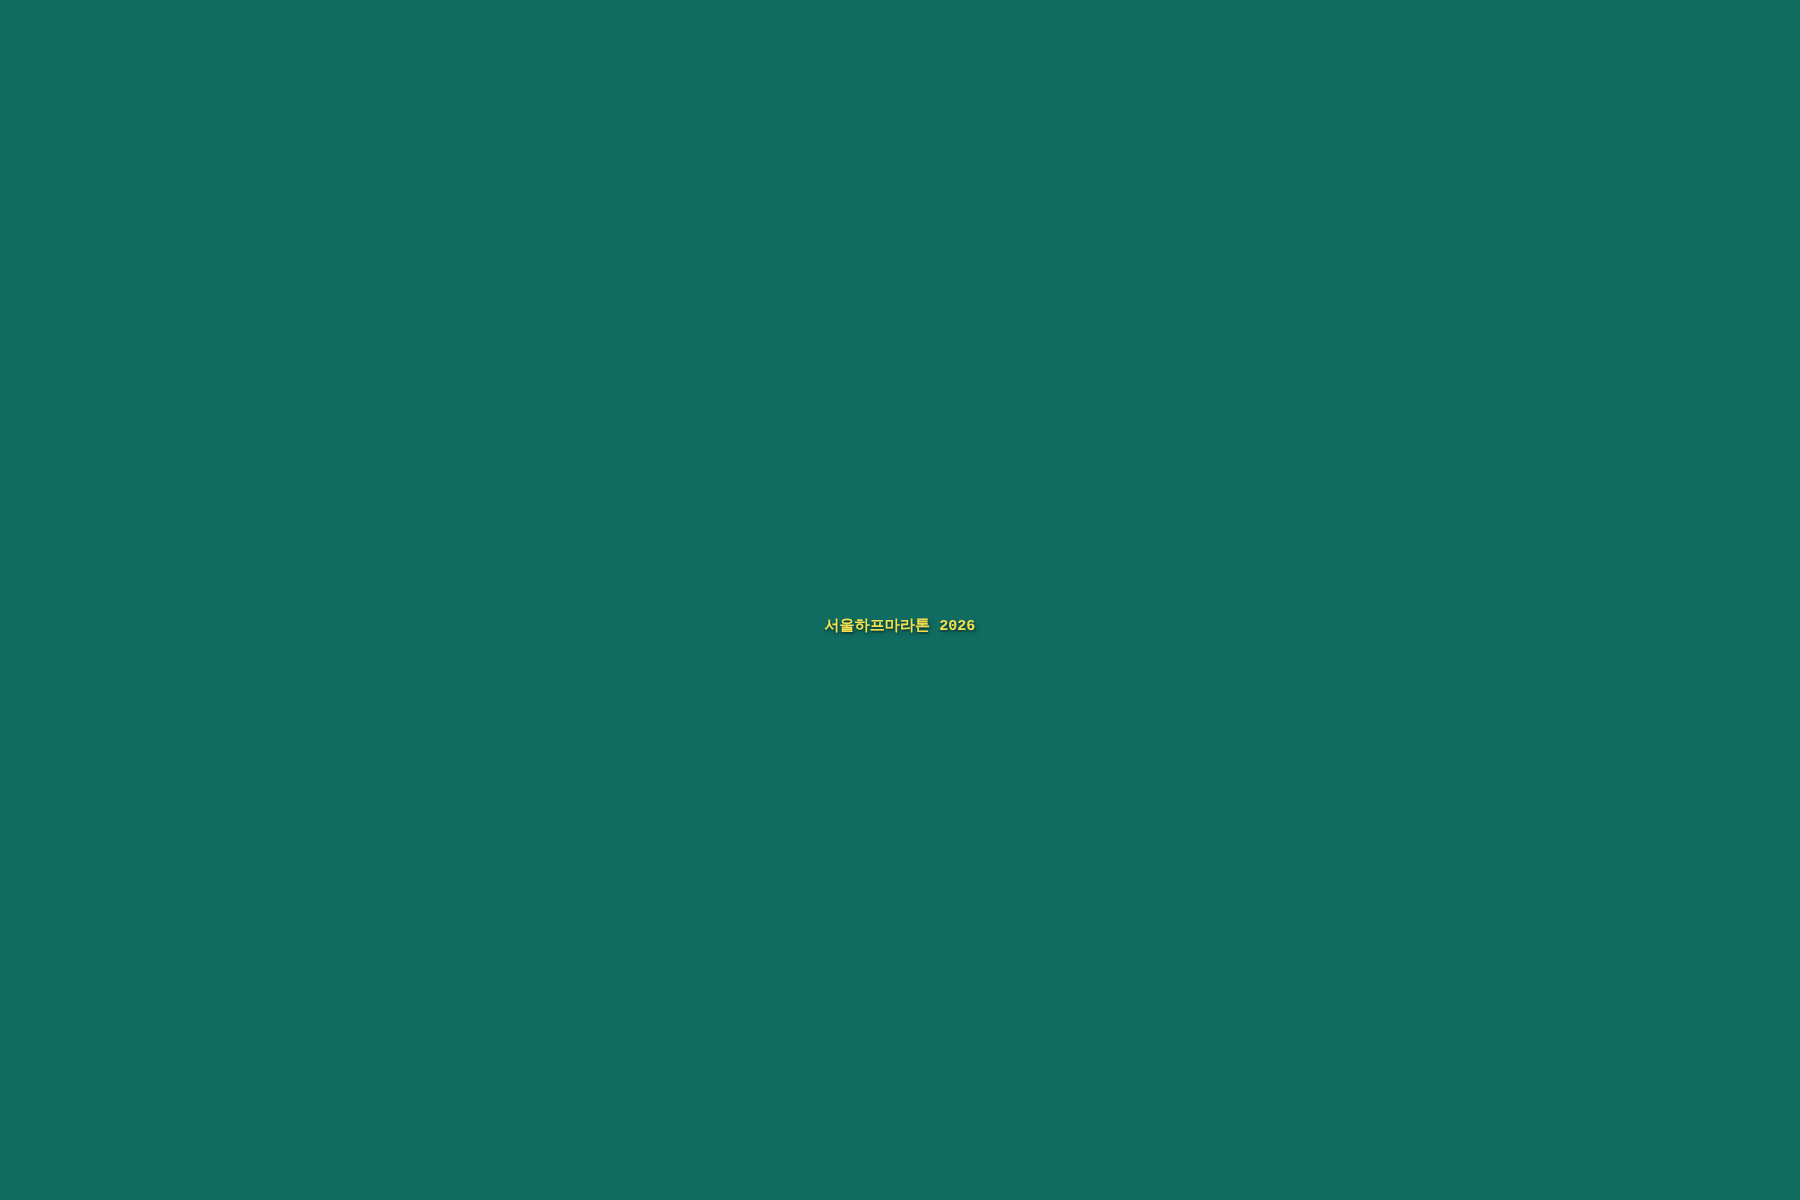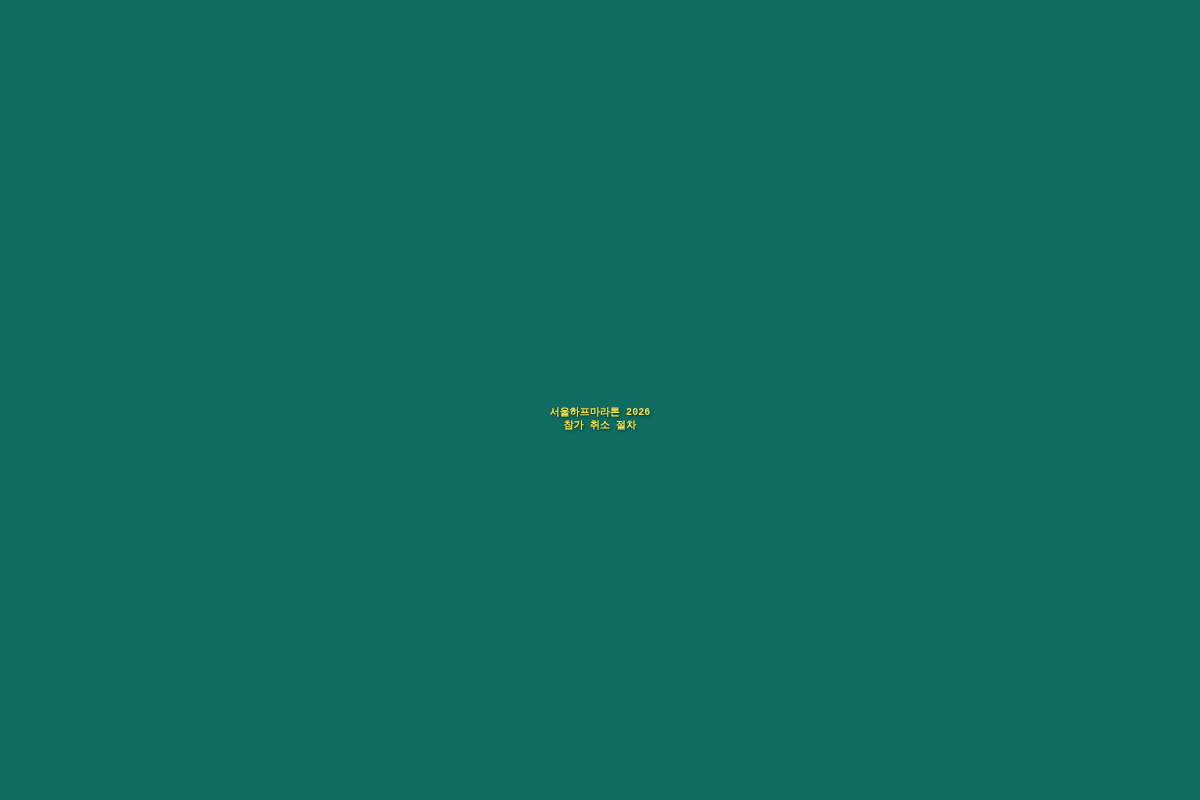--- a/index.html
+++ b/index.html
@@ -70,17 +70,16 @@
 </style>
 </head>
 <body>
 
 <div id="banner" style="background-color: rgb(16, 107, 96);">
 
   <div id="title-block">
 
     <span class="title-line title-line--primary" style="color: rgb(246, 223, 78); font-size: 10px;">서울하프마라톤 2026</span>
 
-    <span class="title-line title-line--secondary" style="color: rgb(246, 223, 78); font-size: 10px;">참가 취소 절차</span>
 
   </div>
 
 </div>
 
 </body></html>

